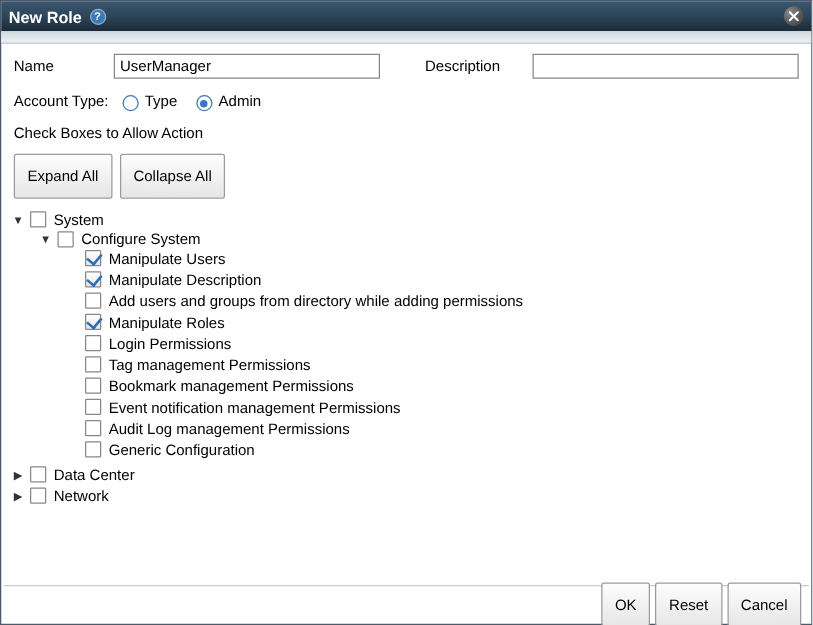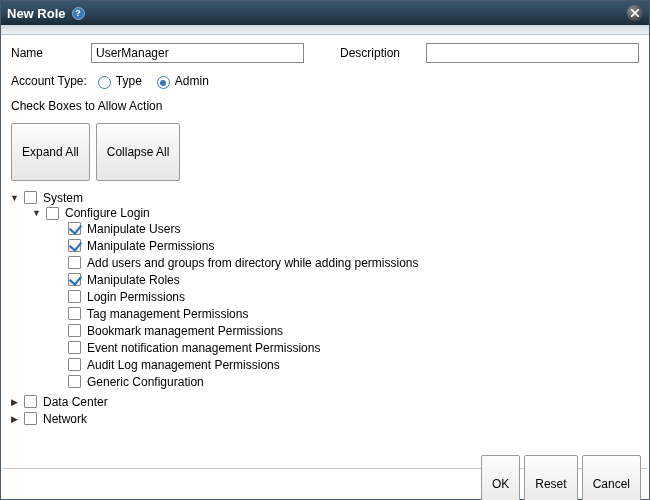--- a/index.html
+++ b/index.html
@@ -93,21 +93,21 @@
     width: 6px; height: 6px;
     background: #3478c0;
     border-radius: 50%;
   }
   .radio-group label { margin-right: 8px; cursor: pointer; }
   .section-label { margin: 8px 0 10px 0; }
   .btn {
     background: linear-gradient(to bottom, #fdfdfd, #e6e6e6);
     border: 1px solid #9a9a9a;
     border-radius: 2px;
-    padding: 21px 10px;
+    padding: 10px 10px;
     font-size: 12px;
     cursor: pointer;
   }
   .btn-row { display:flex; gap:6px; margin-bottom: 8px; }
   .tree-wrap {
     flex: 1;
     margin: 0 6px 0 8px;
     overflow-y: auto;
     border-right: 0;
     position: relative;
@@ -217,35 +217,35 @@
           <span class="row-item">
             <span class="toggle">▼</span>
             <input type="checkbox" style="">
             <span class="bold">System</span>
           </span>
           <ul>
             <li>
               <span class="row-item">
                 <span class="toggle">▼</span>
                 <input type="checkbox" style="">
-                <span>Configure Login</span>
+                <span>Configure System</span>
               </span>
               <ul>
                 <li>
                   <span class="row-item">
                     <span class="toggle-spacer"></span>
                     <input type="checkbox" checked="" style="">
                     <span>Manipulate Users</span>
                   </span>
                 </li>
                 <li>
                   <span class="row-item">
                     <span class="toggle-spacer"></span>
                     <input type="checkbox" checked="" style="">
-                    <span>Manipulate Permissions</span>
+                    <span>Manipulate Description</span>
                   </span>
                 </li>
                 <li>
                   <span class="row-item">
                     <span class="toggle-spacer"></span>
                     <input type="checkbox" style="">
                     <span>Add users and groups from directory while adding permissions</span>
                   </span>
                 </li>
                 <li>

